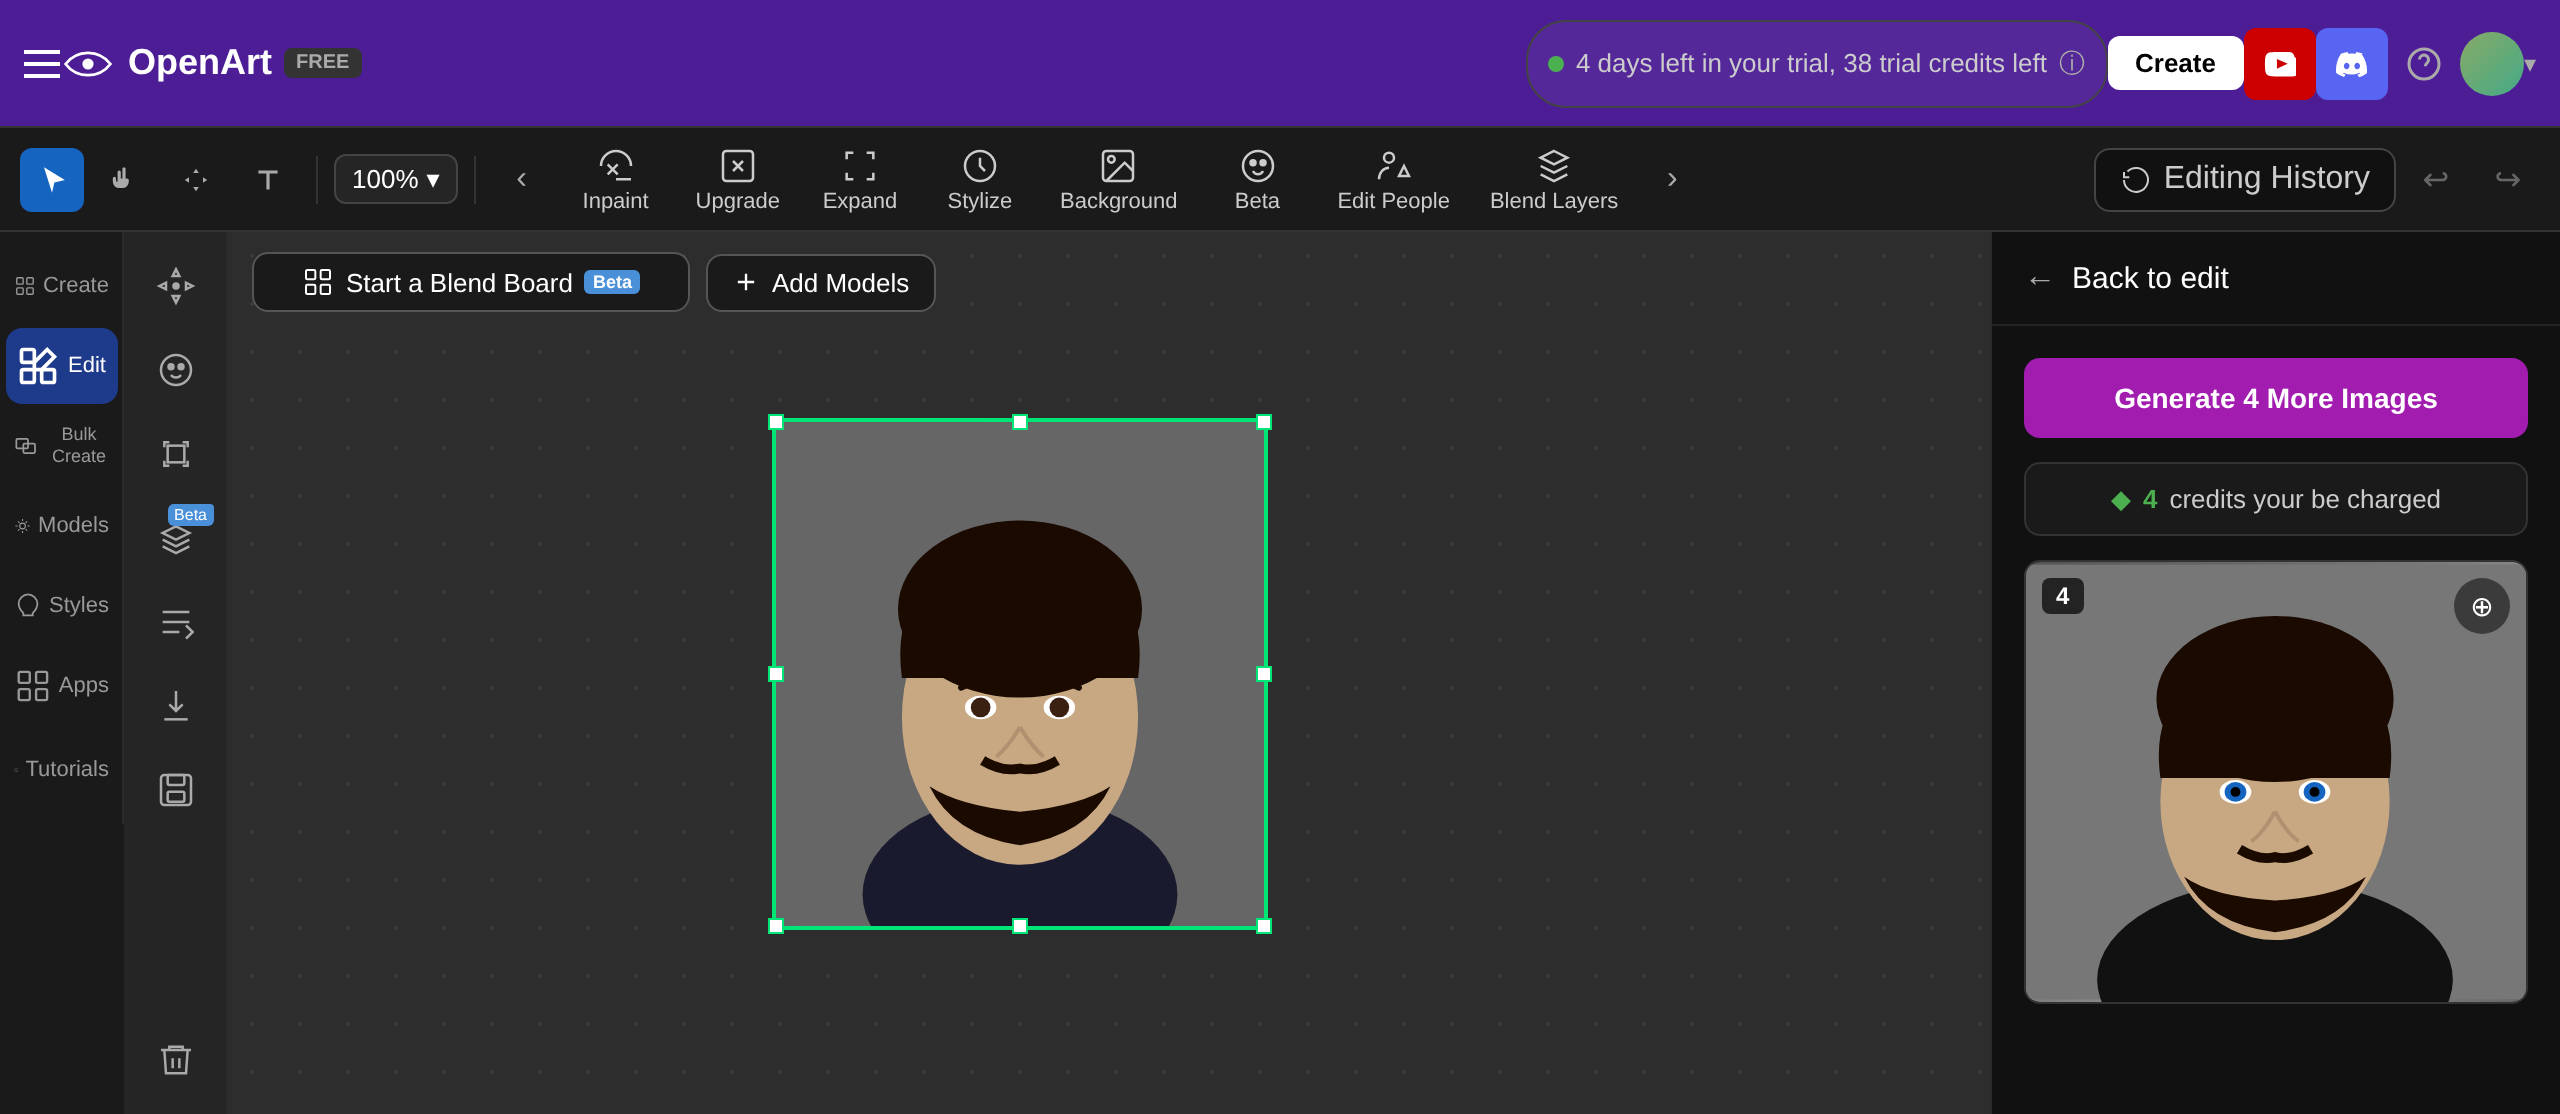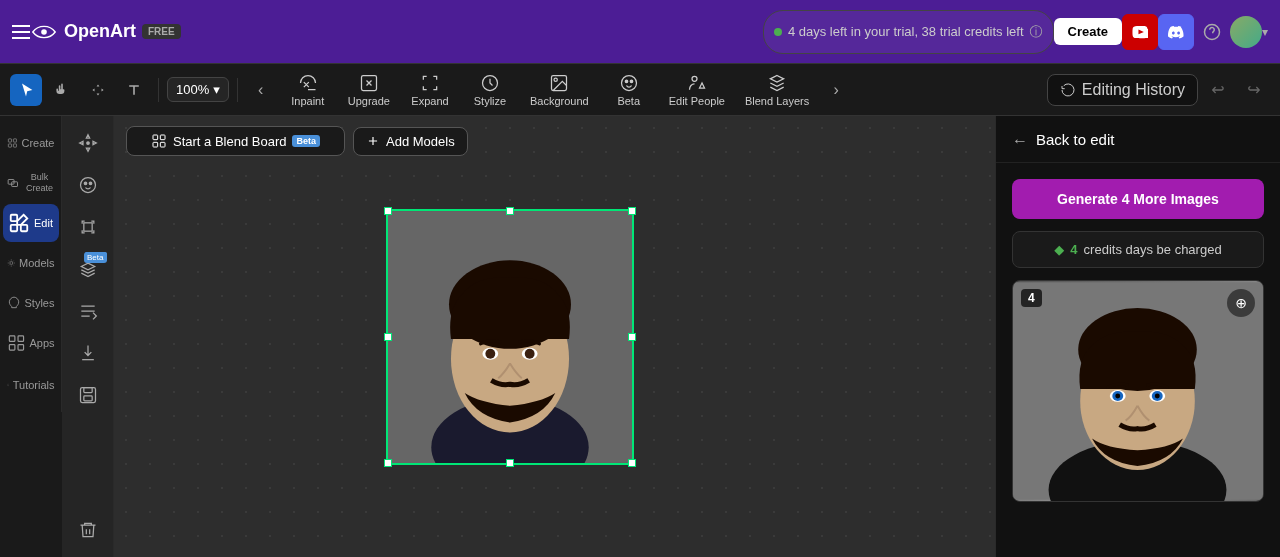--- a/index.html
+++ b/index.html
@@ -346,35 +346,35 @@
     <div class="left-sidebar">
       <div class="sidebar-item">
         <svg viewBox="0 0 24 24" fill="none" stroke="currentColor" stroke-width="1.5" width="22" height="22">
             <rect x="3" y="3" width="7" height="7" rx="1"></rect>
             <rect x="14" y="3" width="7" height="7" rx="1"></rect>
             <rect x="3" y="14" width="7" height="7" rx="1"></rect>
             <rect x="14" y="14" width="7" height="7" rx="1"></rect>
           </svg>
         <span>Create</span>
       </div>
-      <div class="sidebar-item">
-        <svg viewBox="0 0 24 24" fill="none" stroke="currentColor" stroke-width="1.5" width="22" height="22">
-            <rect x="2" y="6" width="10" height="8" rx="1"></rect>
-            <rect x="8" y="10" width="10" height="8" rx="1"></rect>
-          </svg>
-        <span style="font-size:9px; text-align:center; line-height:1.2;">Bulk Create</span>
-      </div>
       <div class="sidebar-item active">
         <svg viewBox="0 0 24 24" fill="none" stroke="currentColor" stroke-width="2" width="22" height="22">
             <rect x="3" y="3" width="7" height="7" rx="1"></rect>
             <path d="M17 3l4 4-7 7H10v-4l7-7z"></path>
             <rect x="3" y="14" width="7" height="7" rx="1"></rect>
             <rect x="14" y="14" width="7" height="7" rx="1"></rect>
           </svg>
         <span>Edit</span>
+      </div>
+      <div class="sidebar-item">
+        <svg viewBox="0 0 24 24" fill="none" stroke="currentColor" stroke-width="1.5" width="22" height="22">
+            <rect x="2" y="6" width="10" height="8" rx="1"></rect>
+            <rect x="8" y="10" width="10" height="8" rx="1"></rect>
+          </svg>
+        <span style="font-size:9px; text-align:center; line-height:1.2;">Bulk Create</span>
       </div>
       <div class="sidebar-item">
         <svg viewBox="0 0 24 24" fill="none" stroke="currentColor" stroke-width="1.5" width="22" height="22">
             <circle cx="12" cy="12" r="4"></circle>
             <path d="M12 2v3M12 19v3M2 12h3M19 12h3M5.6 5.6l2.1 2.1M16.3 16.3l2.1 2.1M5.6 18.4l2.1-2.1M16.3 7.7l2.1-2.1"></path>
           </svg>
         <span>Models</span>
       </div>
       <div class="sidebar-item">
         <svg viewBox="0 0 24 24" fill="none" stroke="currentColor" stroke-width="1.5" width="22" height="22">
@@ -523,21 +523,21 @@
   <div class="right-panel">
     <div class="right-panel-header">
       <span class="back-arrow">←</span>
       <span class="back-text">Back to edit</span>
     </div>
     <div class="right-panel-content">
       <button class="generate-btn">Generate 4 More Images</button>
       <div class="credits-info">
         <span class="credits-gem">◆</span>
         <span class="credits-num">4</span>
-        <span> credits days be charged</span>
+        <span> credits your be charged</span>
       </div>
 
       <div class="preview-card">
         <div class="preview-image">
           <svg width="253" height="220" viewBox="0 0 253 220">
 
             <rect width="253" height="220" fill="#777"></rect>
 
             <ellipse cx="126" cy="210" rx="90" ry="50" fill="#111"></ellipse>
 

